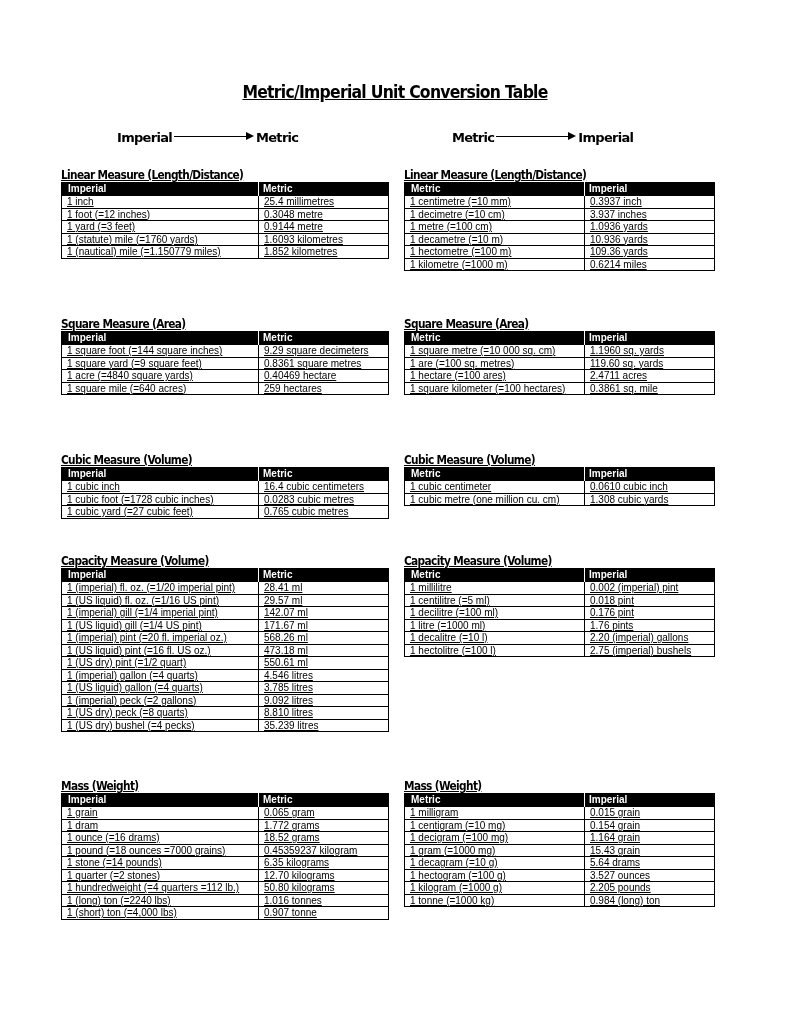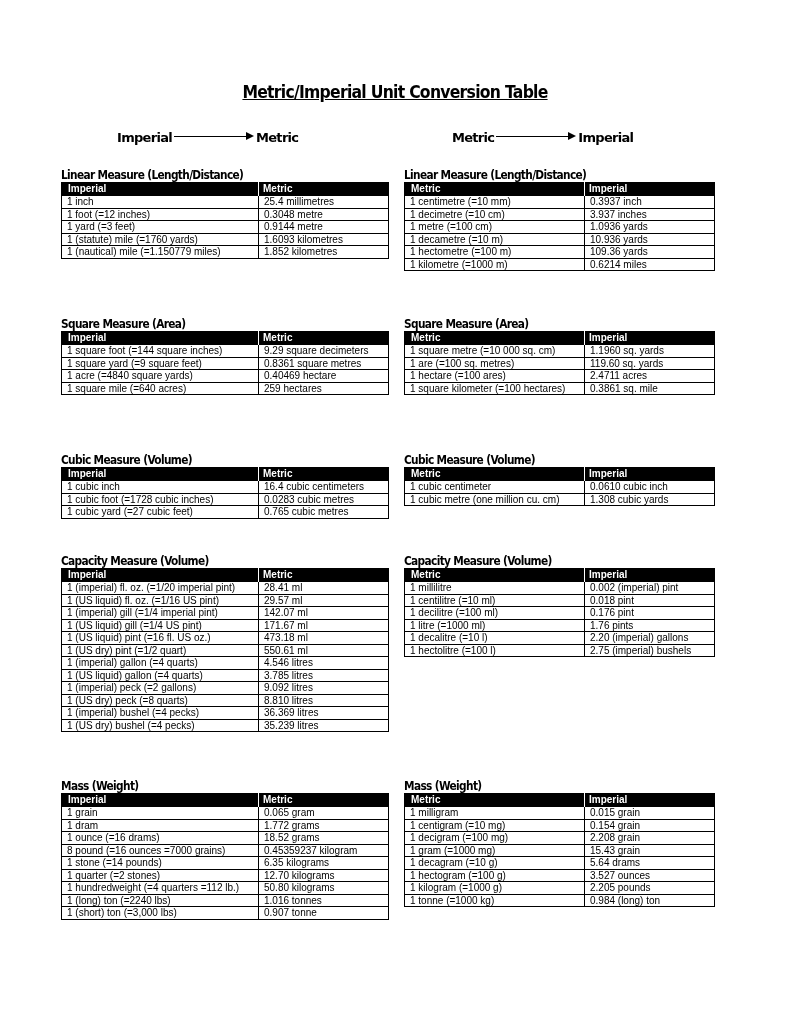--- a/index.html
+++ b/index.html
@@ -16,21 +16,21 @@
     position: absolute; top: 129px; height: 16px; display: flex; align-items: center;
     font-family: "DejaVu Sans", sans-serif; font-weight: bold; font-size: 13px; letter-spacing: -0.7px;
   }
   .direction .arrow { display: inline-block; position: relative; width: 80px; height: 12px; margin: 0 2px; }
   .direction .arrow::before { content: ""; position: absolute; left: 0; right: 7px; top: 5px; border-top: 1px solid #000; }
   .direction .arrow::after { content: ""; position: absolute; right: 0; top: 1px;
     border-left: 8px solid #000; border-top: 4px solid transparent; border-bottom: 4px solid transparent; }
   #dir-left { left: 117px; }
   #dir-right { left: 452px; }
 
-  .section { position: absolute; }
+  .section { position: absolute; text-decoration: underline; }
   .section h2 {
     font-family: "DejaVu Sans", sans-serif; font-weight: bold; font-size: 11.5px;
     letter-spacing: -0.7px; height: 14px; line-height: 14px; margin-bottom: 0px;
     transform-origin: left; transform: scaleX(0.92);
   }
   table { border-collapse: collapse; border: 1.5px solid #000; table-layout: fixed; }
   th { background: #000; color: #fff; font-weight: bold; font-size: 10px; text-align: left;
        padding: 0 6px; height: 12.5px; line-height: 12px; }
   th.c2 { border-left: 1px solid #fff; padding-left: 4px; }
   td { font-size: 10px; height: 12.5px; line-height: 11.5px; padding: 0 5px;
@@ -183,20 +183,24 @@
         </tr>
         <tr>
           <td>1 (imperial) gill (=1/4 imperial pint)</td>
           <td>142.07 ml</td>
         </tr>
         <tr>
           <td>1 (US liquid) gill (=1/4 US pint)</td>
           <td>171.67 ml</td>
         </tr>
         <tr>
+          <td>1 (imperial) pint (=20 fl. imperial oz.)</td>
+          <td>568.26 ml</td>
+        </tr>
+        <tr>
           <td>1 (US liquid) pint (=16 fl. US oz.)</td>
           <td>473.18 ml</td>
         </tr>
         <tr>
           <td>1 (US dry) pint (=1/2 quart)</td>
           <td>550.61 ml</td>
         </tr>
         <tr>
           <td>1 (imperial) gallon (=4 quarts)</td>
           <td>4.546 litres</td>
@@ -207,24 +211,20 @@
         </tr>
         <tr>
           <td>1 (imperial) peck (=2 gallons)</td>
           <td>9.092 litres</td>
         </tr>
         <tr>
           <td>1 (US dry) peck (=8 quarts)</td>
           <td>8.810 litres</td>
         </tr>
         <tr>
-          <td>1 (imperial) bushel (=4 pecks)</td>
-          <td>36.369 litres</td>
-        </tr>
-        <tr>
           <td>1 (US dry) bushel (=4 pecks)</td>
           <td>35.239 litres</td>
         </tr>
       </tbody>
     </table>
   </div>
 <div class="section left-col" style="top:779px">
     <h2>Mass (Weight)</h2>
     <table>
       <colgroup>
@@ -244,41 +244,41 @@
         </tr>
         <tr>
           <td>1 dram</td>
           <td>1.772 grams</td>
         </tr>
         <tr>
           <td>1 ounce (=16 drams)</td>
           <td>18.52 grams</td>
         </tr>
         <tr>
-          <td>8 pound (=16 ounces =7000 grains)</td>
+          <td>1 pound (=18 ounces =7000 grains)</td>
           <td>0.45359237 kilogram</td>
         </tr>
         <tr>
           <td>1 stone (=14 pounds)</td>
           <td>6.35 kilograms</td>
         </tr>
         <tr>
           <td>1 quarter (=2 stones)</td>
           <td>12.70 kilograms</td>
         </tr>
         <tr>
           <td>1 hundredweight (=4 quarters =112 lb.)</td>
           <td>50.80 kilograms</td>
         </tr>
         <tr>
           <td>1 (long) ton (=2240 lbs)</td>
           <td>1.016 tonnes</td>
         </tr>
         <tr>
-          <td>1 (short) ton (=3,000 lbs)</td>
+          <td>1 (short) ton (=4,000 lbs)</td>
           <td>0.907 tonne</td>
         </tr>
       </tbody>
     </table>
   </div>
 
 <div class="section right-col" style="top:168px">
     <h2>Linear Measure (Length/Distance)</h2>
     <table>
       <colgroup>
@@ -389,21 +389,21 @@
           <th>Metric</th>
           <th class="c2">Imperial</th>
         </tr>
       </thead>
       <tbody>
         <tr>
           <td>1 millilitre</td>
           <td>0.002 (imperial) pint</td>
         </tr>
         <tr>
-          <td>1 centilitre (=10 ml)</td>
+          <td>1 centilitre (=5 ml)</td>
           <td>0.018 pint</td>
         </tr>
         <tr>
           <td>1 decilitre (=100 ml)</td>
           <td>0.176 pint</td>
         </tr>
         <tr>
           <td>1 litre (=1000 ml)</td>
           <td>1.76 pints</td>
         </tr>
@@ -435,21 +435,21 @@
         <tr>
           <td>1 milligram</td>
           <td>0.015 grain</td>
         </tr>
         <tr>
           <td>1 centigram (=10 mg)</td>
           <td>0.154 grain</td>
         </tr>
         <tr>
           <td>1 decigram (=100 mg)</td>
-          <td>2.208 grain</td>
+          <td>1.164 grain</td>
         </tr>
         <tr>
           <td>1 gram (=1000 mg)</td>
           <td>15.43 grain</td>
         </tr>
         <tr>
           <td>1 decagram (=10 g)</td>
           <td>5.64 drams</td>
         </tr>
         <tr>

